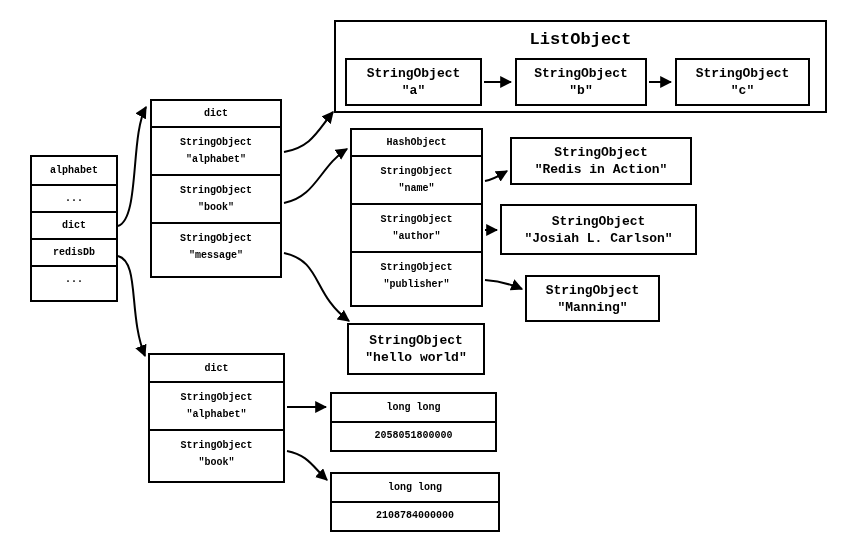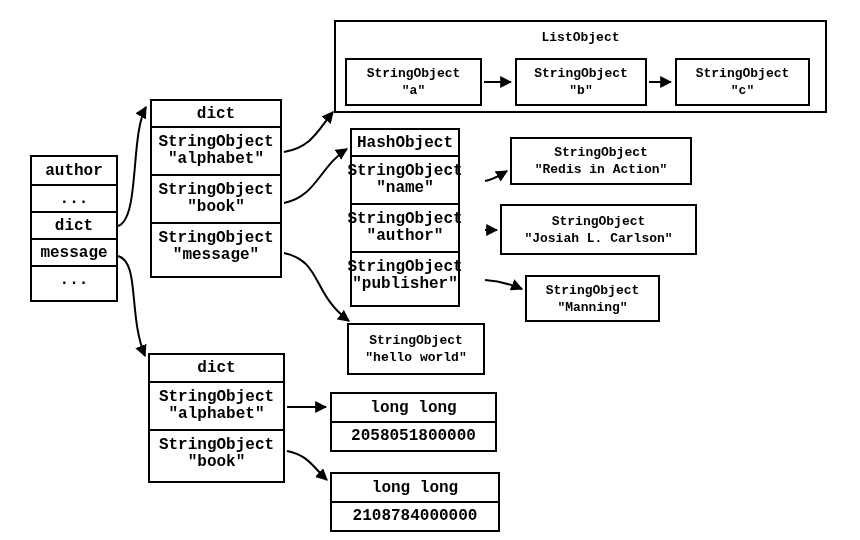--- a/index.html
+++ b/index.html
@@ -6,34 +6,34 @@
   html,body { background:#ffffff; }
   body {
     width:860px; height:540px;
     font-family:"Liberation Mono","DejaVu Sans Mono",monospace;
     font-weight:bold; color:#000;
   }
   .canvas { position:relative; width:860px; height:540px; background:#ffffff; overflow:hidden; }
   .box { position:absolute; border:2px solid #000; background:#ffffff; }
   .cell {
     display:flex; align-items:center; justify-content:center;
-    text-align:center; font-size:16px; border-top:2px solid #000;
+    text-align:center; font-size:10px; border-top:2px solid #000;
   }
   .cell.first { border-top:none; }
   .h27 { height:27px; }
   .h25 { height:25px; }
   .h26 { height:26px; }
   .h48 { height:48px; }
   .two-line { flex-direction:column; line-height:17px; }
   .val-box {
     position:absolute; border:2px solid #000; background:#fff;
     display:flex; flex-direction:column; align-items:center; justify-content:center;
     text-align:center; font-size:13px; line-height:17px;
   }
-  .list-title { height:32px; text-align:center; padding-top:8px; font-size:13px; }
+  .list-title { height:32px; text-align:center; padding-top:8px; font-size:17px; }
   .inner-item {
     position:absolute; border:2px solid #000; background:#fff;
     display:flex; flex-direction:column; align-items:center; justify-content:center;
     text-align:center; font-size:13px; line-height:17px;
   }
   svg.arrows { position:absolute; left:0; top:0; z-index:6; pointer-events:none; }
 </style>
 </head>
 <body>
 
@@ -55,24 +55,24 @@
       <path d="M 485 230 L 497 230" marker-end="url(#ah)"></path>
       <path d="M 485 280 C 500 281, 510 284, 522 289" marker-end="url(#ah)"></path>
       <path d="M 287 407 L 326 407" marker-end="url(#ah)"></path>
       <path d="M 287 451 C 308 455, 313 467, 327 480" marker-end="url(#ah)"></path>
       <path d="M 484 82 L 511 82" marker-end="url(#ah)"></path>
       <path d="M 649 82 L 671 82" marker-end="url(#ah)"></path>
     </g>
   </svg>
 
   <div class="box" style="left:30px;top:155px;width:88px;height:147px;">
-    <div class="cell first h27">author</div>
+    <div class="cell first h27">alphabet</div>
     <div class="cell h27">...</div>
     <div class="cell h27">dict</div>
-    <div class="cell h27">message</div>
+    <div class="cell h27">redisDb</div>
     <div class="cell h27">...</div>
   </div>
 
   <div class="box" style="left:150px;top:99px;width:132px;height:179px;">
     <div class="cell first h25">dict</div>
     <div class="cell two-line h48">
       <span>StringObject</span>
       <span>"alphabet"</span>
     </div>
     <div class="cell two-line h48">
@@ -94,21 +94,21 @@
     <div class="inner-item" style="left:179px;top:36px;width:132px;height:48px;">
       <span>StringObject</span>
       <span>"b"</span>
     </div>
     <div class="inner-item" style="left:339px;top:36px;width:135px;height:48px;">
       <span>StringObject</span>
       <span>"c"</span>
     </div>
   </div>
 
-  <div class="box" style="left:350px;top:128px;width:110px;height:179px;">
+  <div class="box" style="left:350px;top:128px;width:133px;height:179px;">
     <div class="cell first h25">HashObject</div>
     <div class="cell two-line h48">
       <span>StringObject</span>
       <span>"name"</span>
     </div>
     <div class="cell two-line h48">
       <span>StringObject</span>
       <span>"author"</span>
     </div>
     <div class="cell two-line h48">

